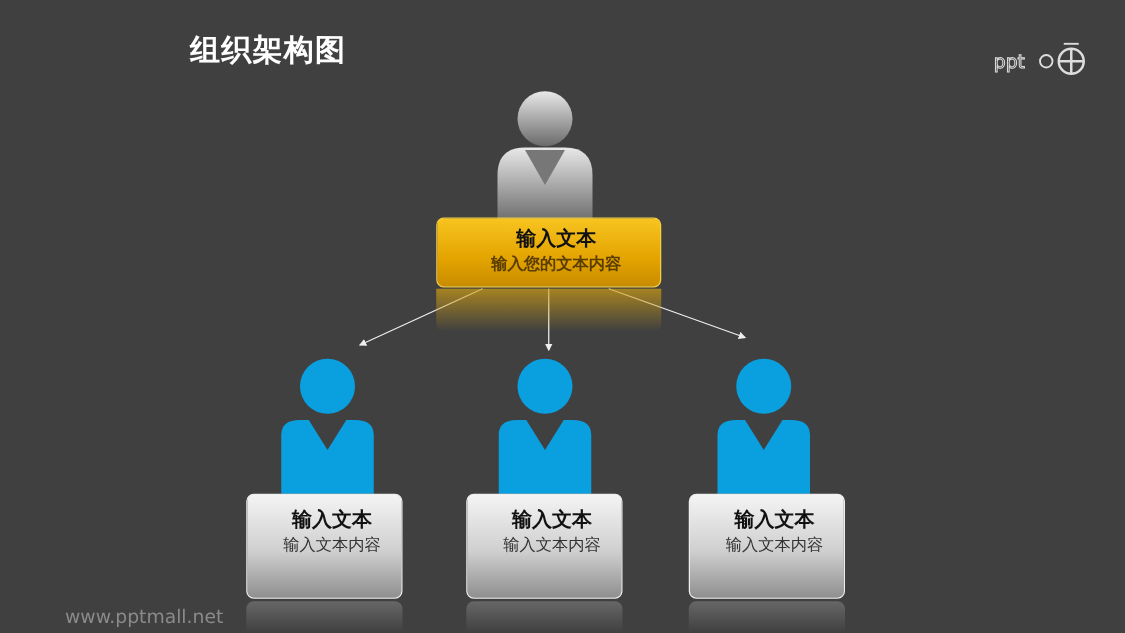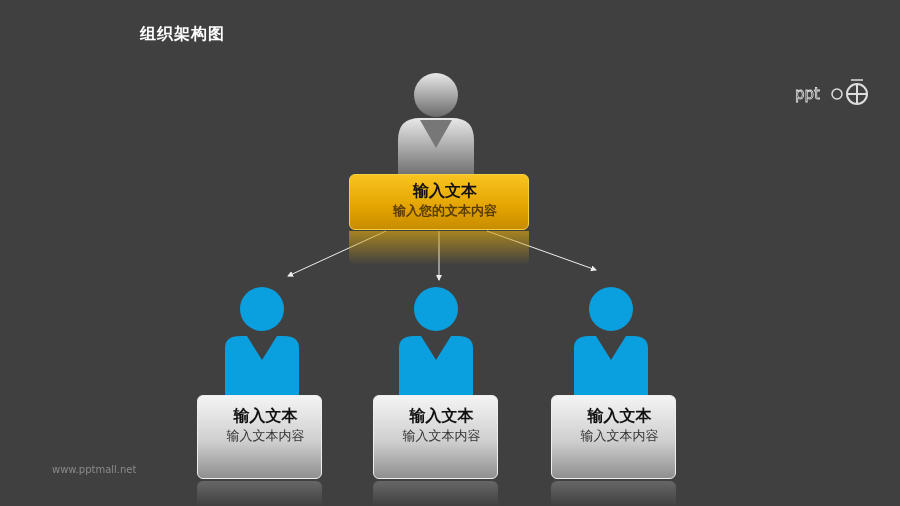--- a/index.html
+++ b/index.html
@@ -1,19 +1,19 @@
 <!DOCTYPE html>
 <html><head>
 <meta charset="utf-8">
 <style>
   html,body{margin:0;padding:0;}
   body{width:900px;height:506px;background:#404040;position:relative;overflow:hidden;font-family:"DejaVu Sans",sans-serif;}
-  .title{position:absolute;left:140px;top:24px;font-size:16px;font-weight:bold;color:#fff;letter-spacing:1px;}
-  .logo{position:absolute;left:795px;top:34px;margin-top:45px;}
-  .footer{position:absolute;left:52px;top:464px;font-size:10px;color:#8a8a8a;}
+  .title{position:absolute;left:152px;top:24px;font-size:24px;font-weight:bold;color:#fff;letter-spacing:1px;}
+  .logo{position:absolute;left:795px;top:34px;}
+  .footer{position:absolute;left:52px;top:484px;font-size:15px;color:#8a8a8a;}
   svg.lines{position:absolute;left:0;top:0;}
   .box{position:absolute;border-radius:6px;text-align:center;box-sizing:border-box;padding-left:12px;}
   .box .h{font-weight:bold;font-size:16px;color:#111;}
   .box .s{font-size:13px;color:#333;}
   .top-box{left:349px;top:174px;width:180px;height:56px;background:linear-gradient(#f8c420,#e3a300 60%,#c88c00);border:1px solid #f5cf40;padding-top:6px;}
   .top-box .s{color:#5a3e00;font-weight:bold;}
   .top-refl{position:absolute;left:349px;top:231px;width:180px;height:34px;background:linear-gradient(rgba(210,160,20,0.7),rgba(64,64,64,0));border-radius:0 0 6px 6px;}
   .sub-box{top:395px;width:125px;height:84px;background:linear-gradient(#f4f4f4,#cfcfcf 55%,#8f8f8f);border:1px solid #eee;padding-top:10px;}
   .sub-refl{position:absolute;top:481px;width:125px;height:25px;background:linear-gradient(rgba(150,150,150,0.45),rgba(64,64,64,0));border-radius:6px 6px 0 0;}
 </style>

